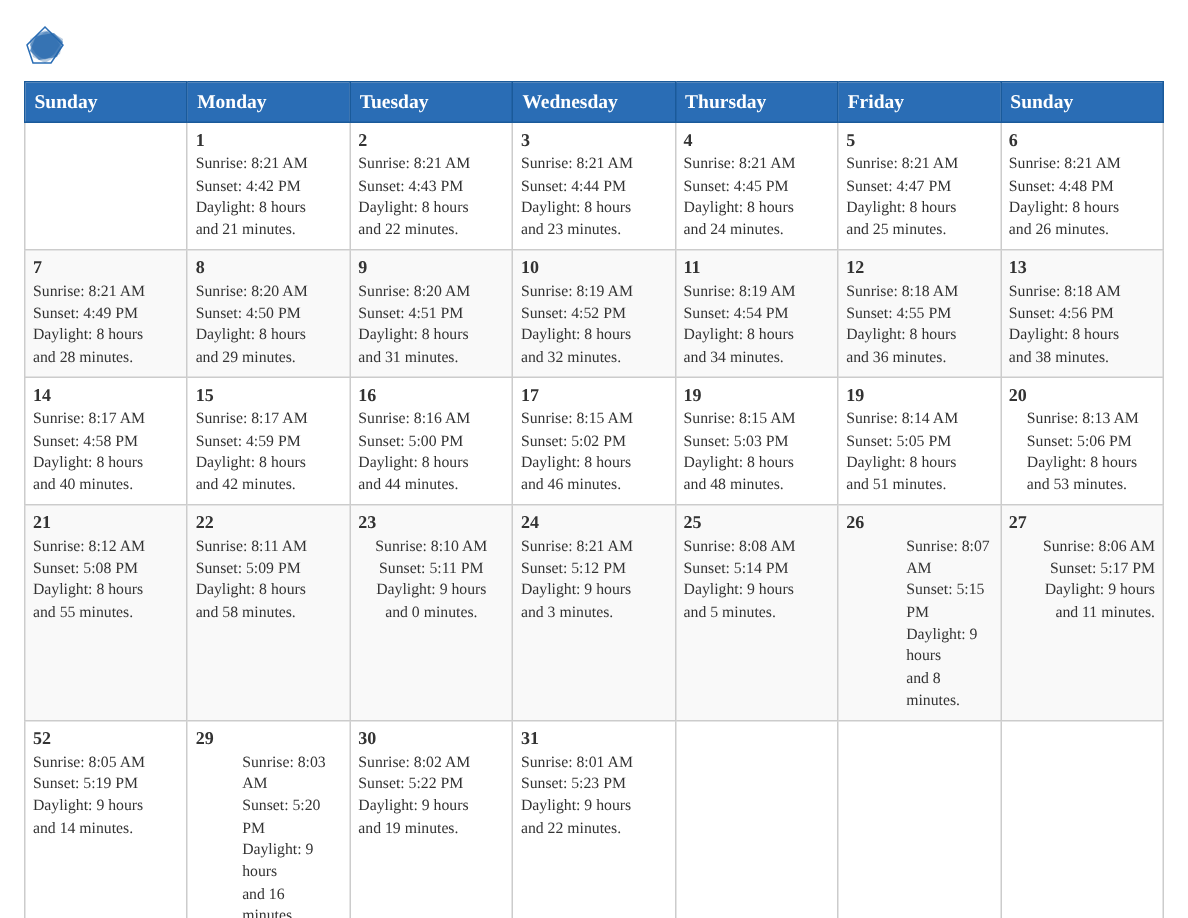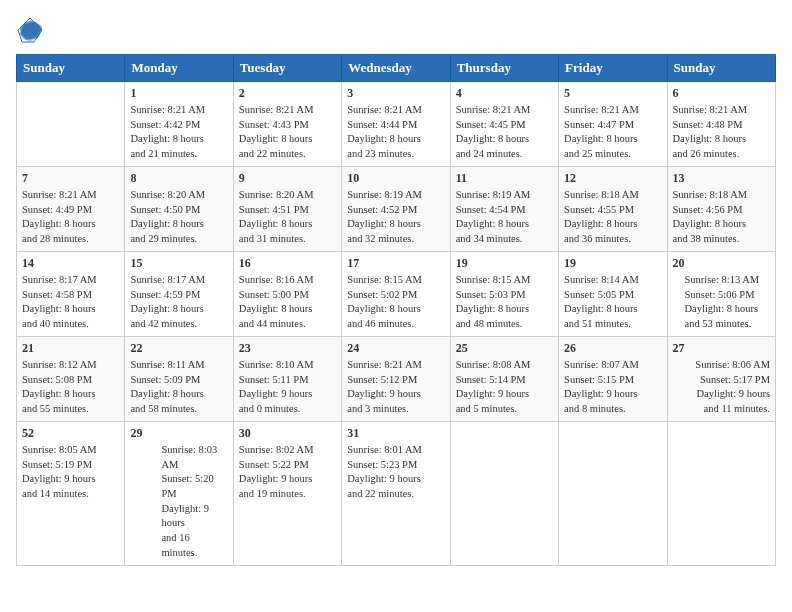--- a/index.html
+++ b/index.html
@@ -289,42 +289,42 @@
         </td>
         <td>
           <span class="day-number">22</span>
           <div class="day-info" style="white-space: pre-line;">Sunrise: 8:11 AM
 Sunset: 5:09 PM
 Daylight: 8 hours
 and 58 minutes.</div>
         </td>
         <td>
           <span class="day-number">23</span>
-          <div class="day-info" style="white-space: pre-line;">Sunrise: 8:10 AM
+          <div class="day-info" style="white-space: pre-line; text-align: center;">Sunrise: 8:10 AM
 Sunset: 5:11 PM
 Daylight: 9 hours
 and 0 minutes.</div>
         </td>
         <td>
           <span class="day-number">24</span>
           <div class="day-info" style="white-space: pre-line;">Sunrise: 8:21 AM
 Sunset: 5:12 PM
 Daylight: 9 hours
 and 3 minutes.</div>
         </td>
         <td>
           <span class="day-number">25</span>
           <div class="day-info" style="white-space: pre-line;">Sunrise: 8:08 AM
 Sunset: 5:14 PM
 Daylight: 9 hours
 and 5 minutes.</div>
         </td>
         <td>
           <span class="day-number">26</span>
-          <div class="day-info" style="white-space: pre-line;">Sunrise: 8:07 AM
+          <div class="day-info" style="white-space: pre-line; margin-left: 40px;">Sunrise: 8:07 AM
 Sunset: 5:15 PM
 Daylight: 9 hours
 and 8 minutes.</div>
         </td>
         <td>
           <span class="day-number">27</span>
           <div class="day-info" style="white-space: pre-line; text-align: right;">Sunrise: 8:06 AM
 Sunset: 5:17 PM
 Daylight: 9 hours
 and 11 minutes.</div>

